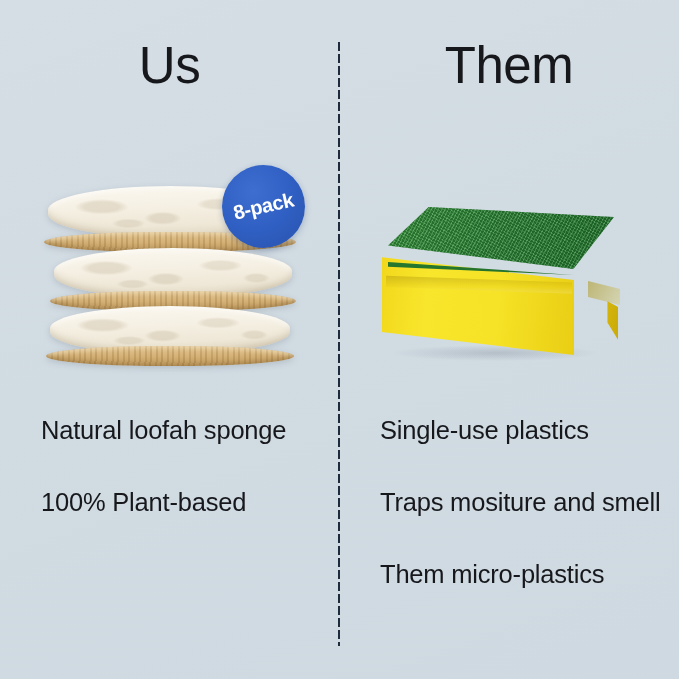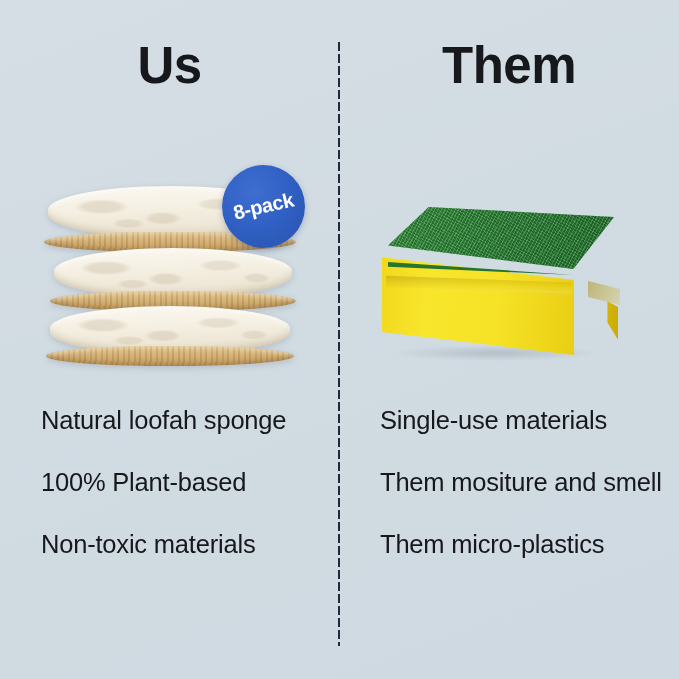--- a/index.html
+++ b/index.html
@@ -20,21 +20,21 @@
     inset: 0;
     background: #d3dce3;
     background-image: linear-gradient(160deg, #d6dee5 0%, #d1dbe2 45%, #cfd9e1 100%);
   }
 
   
   .heading {
     position: absolute;
     top: 36px;
     font-size: 51px;
-    font-weight: 700;
+    font-weight: 400;
     letter-spacing: -0.5px;
     color: #16181c;
     text-align: center;
     line-height: 1.18;
     white-space: nowrap;
   }
   #heading-us { left: 0; width: 339px; }
   #heading-them { left: 339px; width: 340px; }
 
   
@@ -57,20 +57,21 @@
   #list-us { left: 41px; width: 290px; }
   #list-them { left: 380px; width: 292px; }
   .feature-item {
     height: 62px;
     font-size: 25.5px;
     font-weight: 400;
     color: #16181c;
     letter-spacing: -0.2px;
     white-space: nowrap;
     line-height: 32px;
+    margin-top: 10px;
   }
 
   
   #loofah-stack {
     position: absolute;
     left: 44px;
     top: 186px;
     width: 252px;
     height: 182px;
   }
@@ -266,22 +267,21 @@
     <div class="sponge-part" id="sponge-side-notch"></div>
     <div class="sponge-part" id="sponge-body-front"></div>
     <div class="sponge-part" id="sponge-groove"></div>
     <div class="sponge-part" id="sponge-scrub-edge"></div>
     <div class="sponge-part" id="sponge-scrub-top"></div>
   </div>
 
   <div class="feature-list" id="list-us">
     <div class="feature-item">Natural loofah sponge</div>
     <div class="feature-item">100% Plant-based</div>
-    <div class="feature-item">Non-toxic materials</div>
   </div>
 
   <div class="feature-list" id="list-them">
-    <div class="feature-item">Single-use materials</div>
-    <div class="feature-item">Them mositure and smell</div>
+    <div class="feature-item">Single-use plastics</div>
+    <div class="feature-item">Traps mositure and smell</div>
     <div class="feature-item">Them micro-plastics</div>
   </div>
 
 </div>
 
 </body></html>

